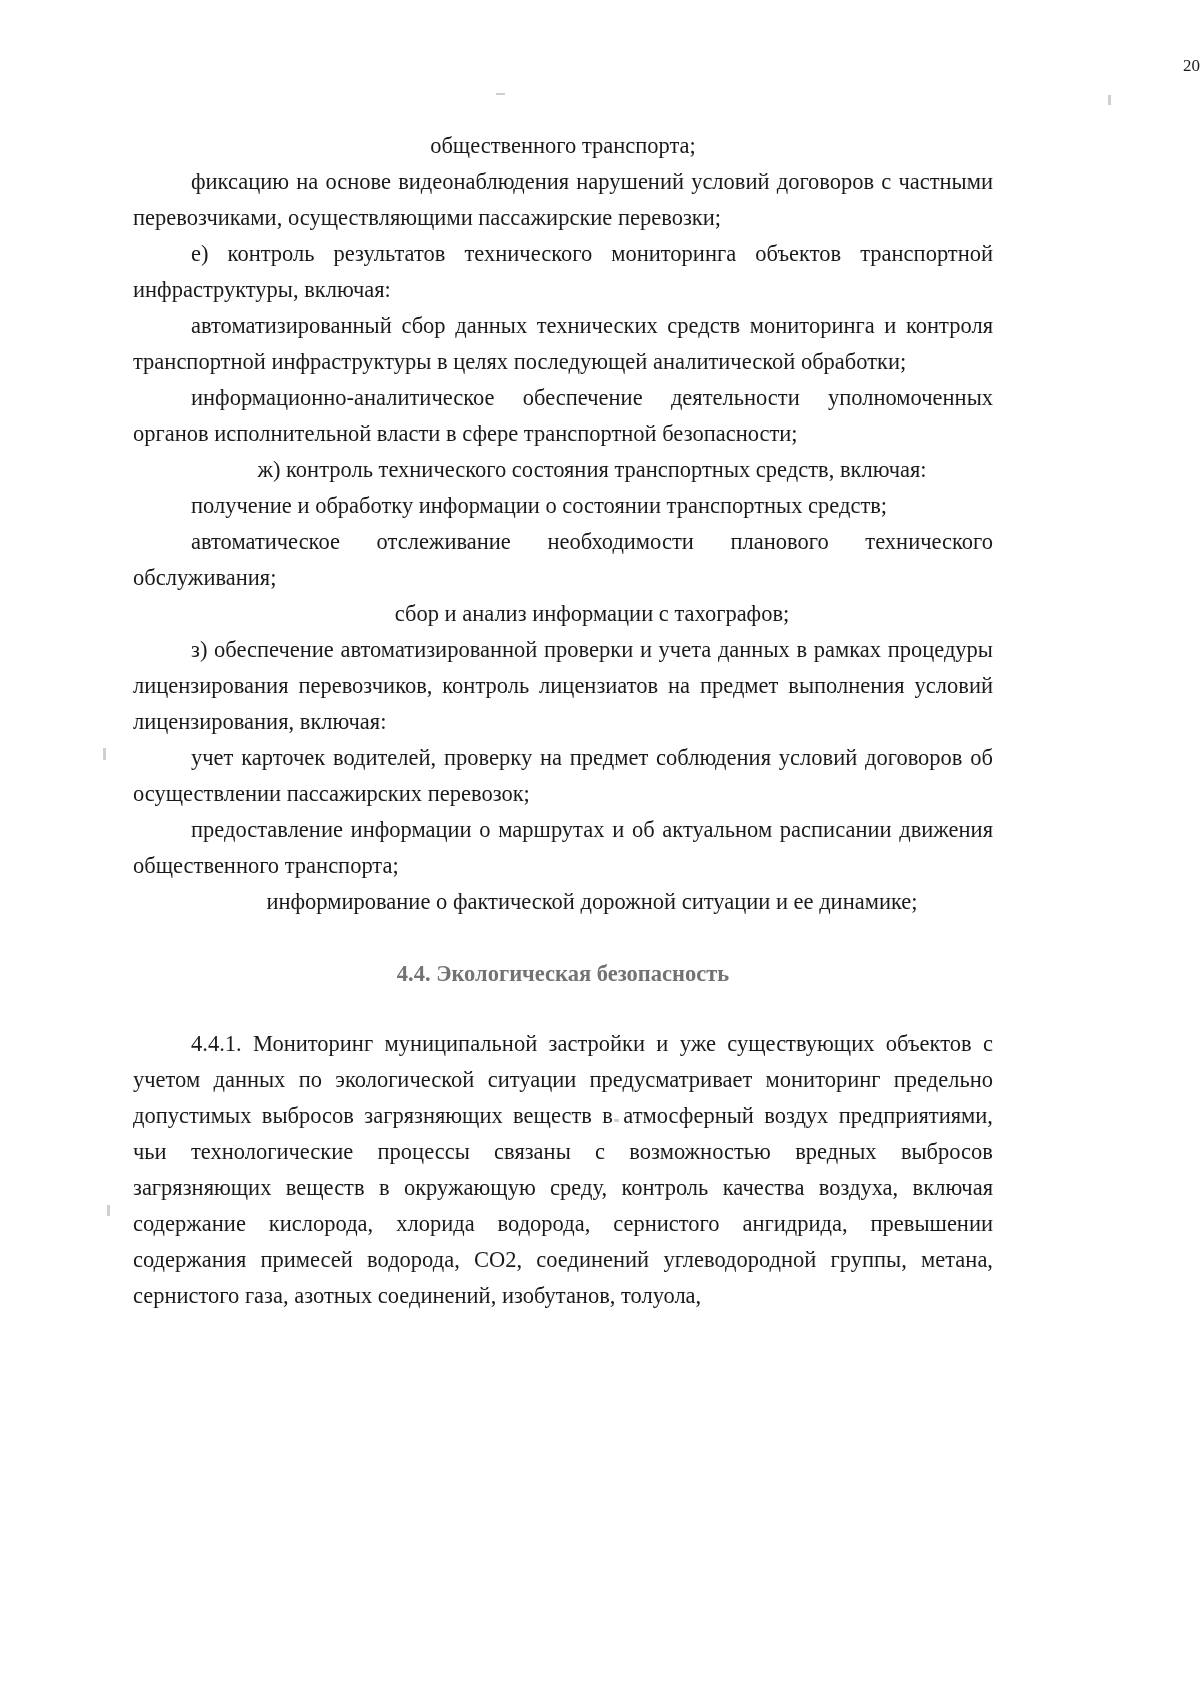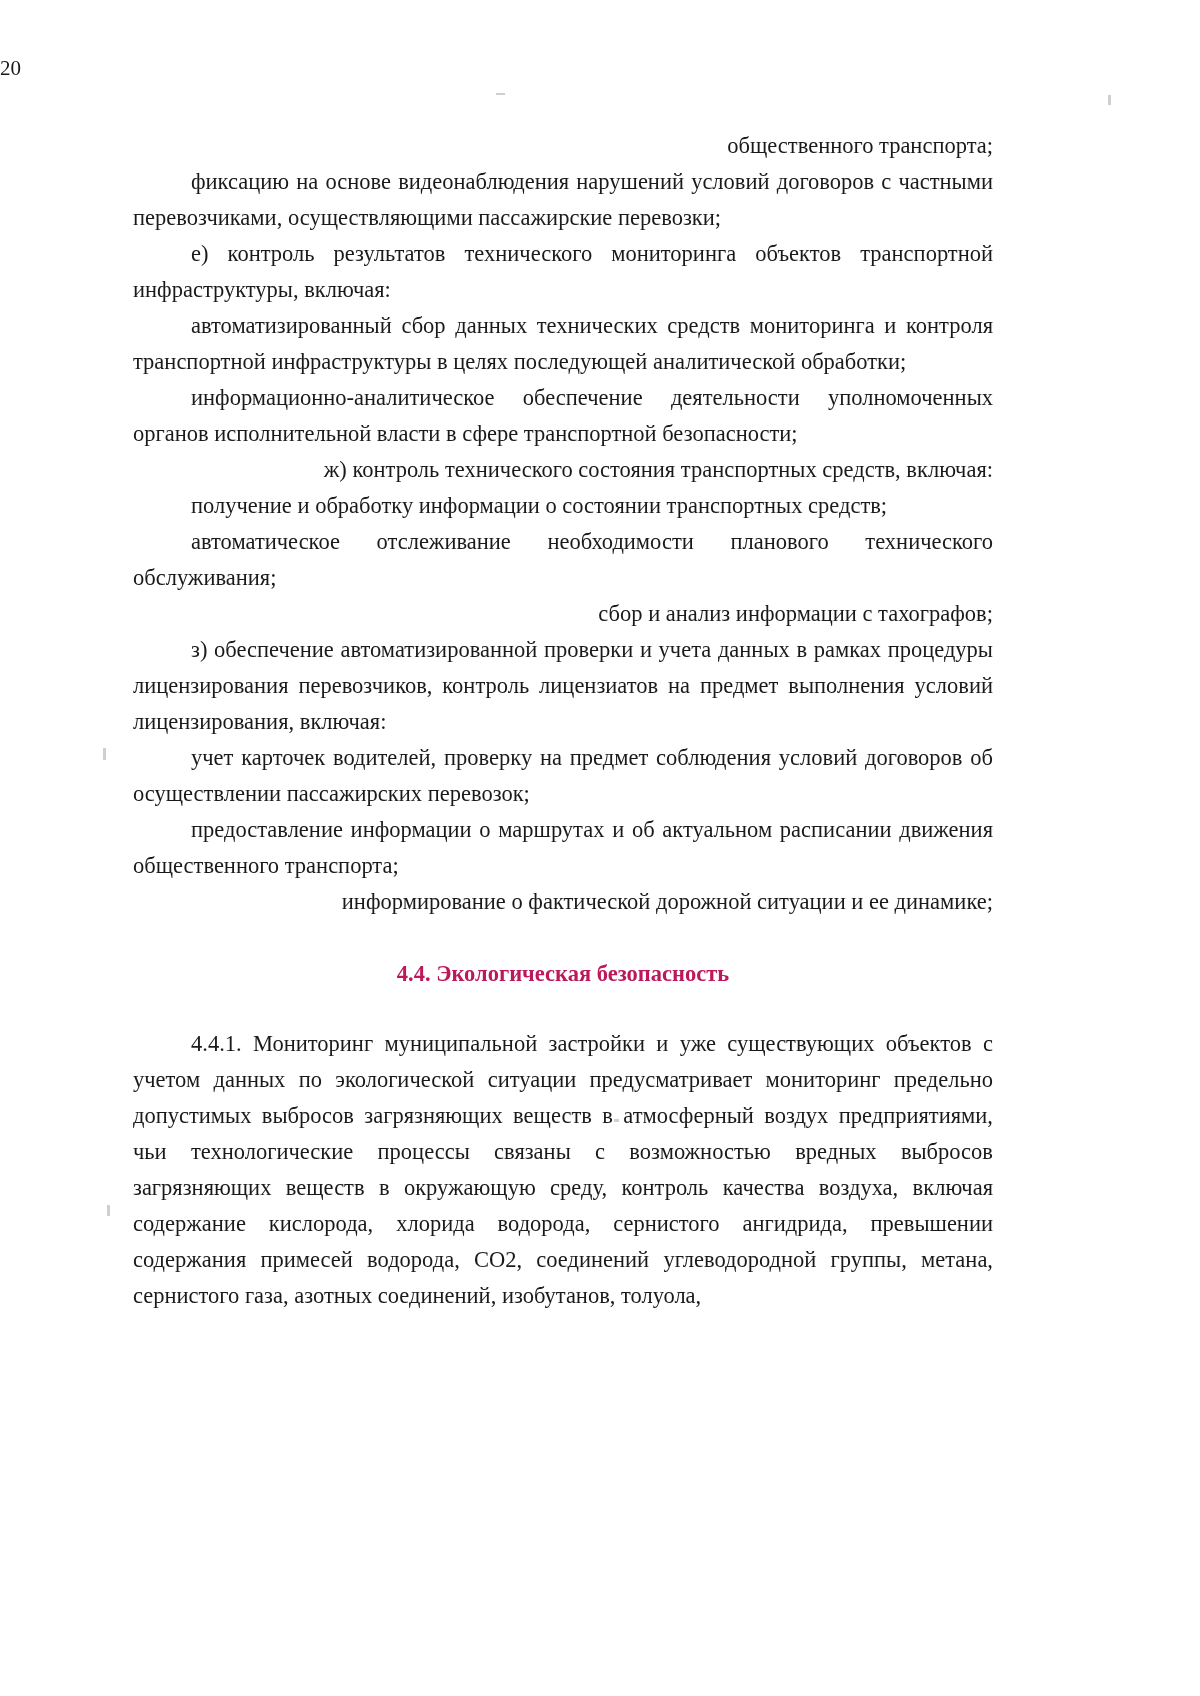--- a/index.html
+++ b/index.html
@@ -15,22 +15,22 @@
     margin: 0 auto;
     box-sizing: border-box;
     font-family: "Liberation Serif", "DejaVu Serif", serif;
     color: #1a1a1a;
   }
   .page-number {
     position: absolute;
     top: 56px;
     left: 0;
     width: 100%;
-    text-align: left;
-    font-size: 21px;
+    text-align: right;
+    font-size: 17px;
     font-family: "Liberation Serif", "DejaVu Serif", serif;
     color: #1a1a1a;
   }
   .content {
     position: absolute;
     top: 128px;
     left: 133px;
     width: 860px;
   }
   .para {
@@ -42,28 +42,28 @@
     color: #1a1a1a;
     hyphens: none;
   }
   .para.indent {
     text-indent: 58px;
   }
   .para.noindent {
     text-indent: 0;
   }
   .para.nojustify {
-    text-align: right;
+    text-align: center;
   }
   .heading {
     margin: 36px 0 34px 0;
     font-size: 22.5px;
     line-height: 36px;
     text-align: center;
-    color: #be185d;
+    color: #737373;
   }
   .section-body {
     margin-top: 18px;
   }
   
   .speck {
     position: absolute;
     background: #cfcfcf;
   }
 </style>

